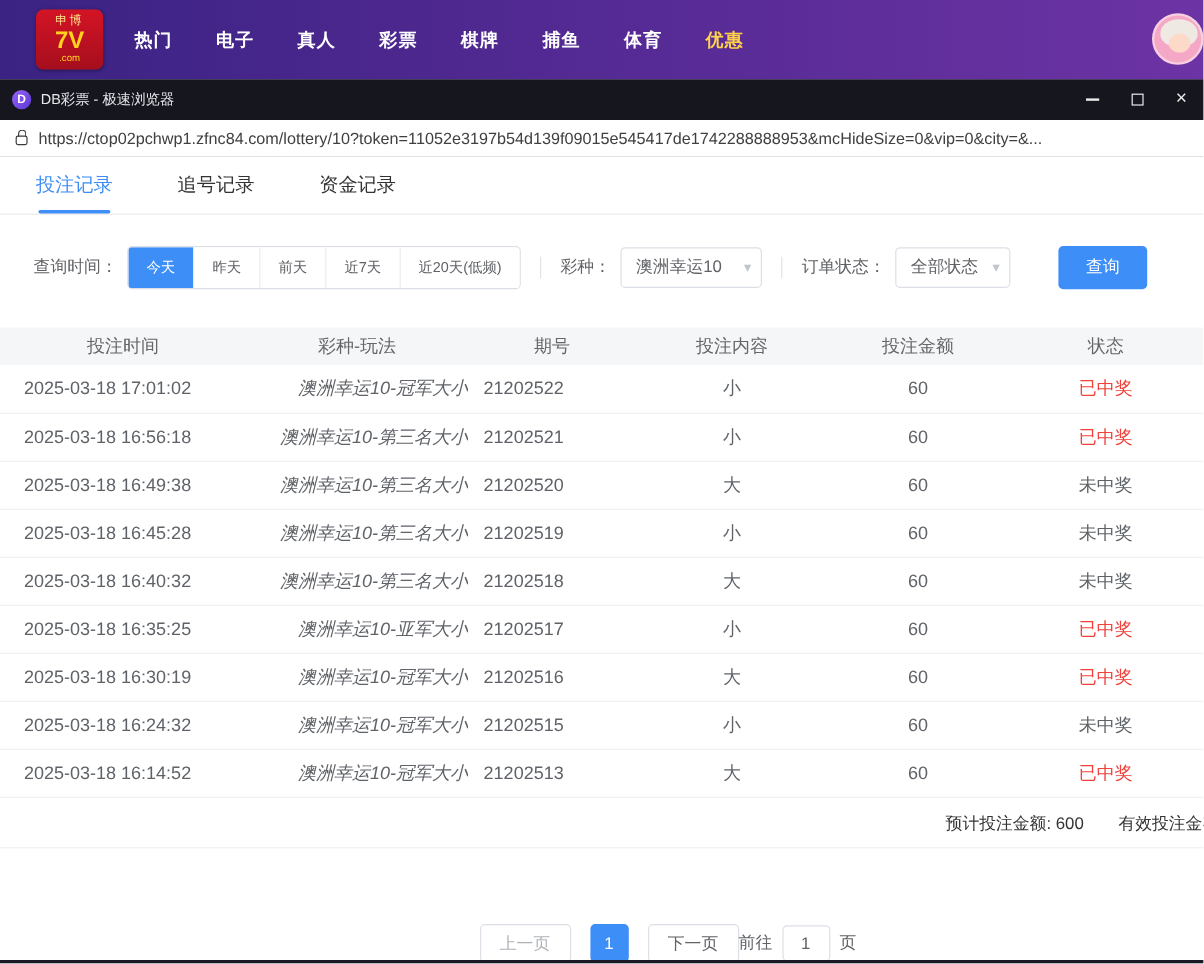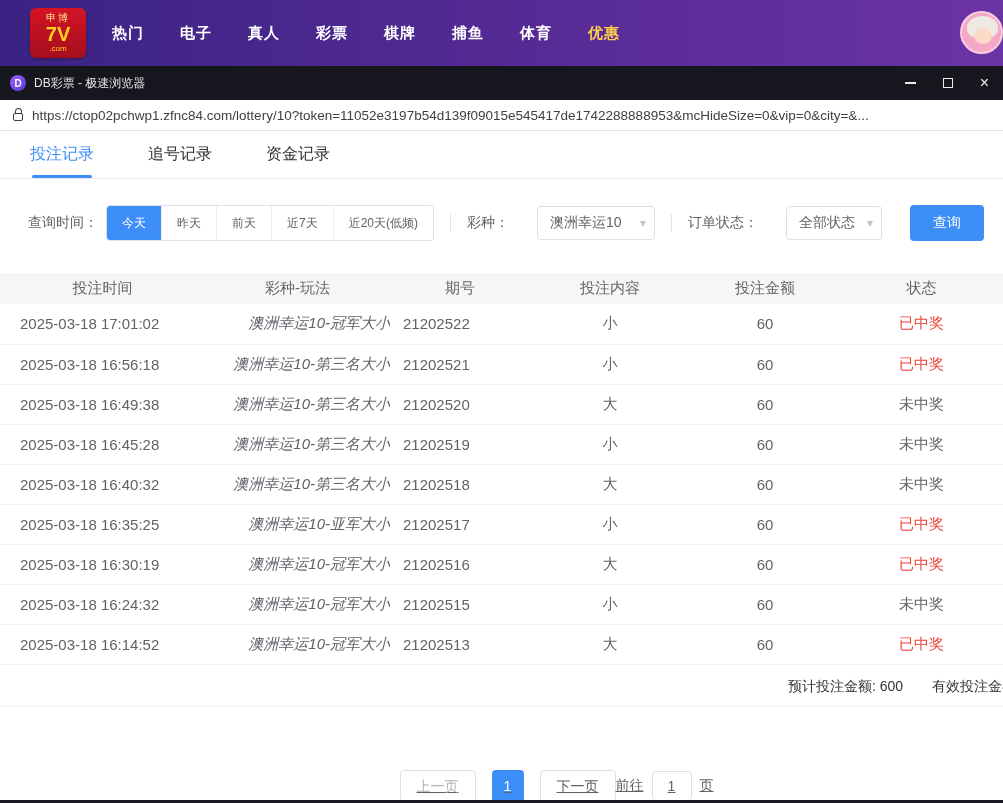--- a/index.html
+++ b/index.html
@@ -69,47 +69,47 @@
   .time-btn {
     padding:0 15px; height:34px; line-height:34px; background:#fff; color:#606266;
     border-left:1px solid #ececec; cursor:pointer; font-size:12px; white-space:nowrap;
   }
   .time-btn:first-child { border-left:none; }
   .time-btn.active { background:#3e8ef7; color:#fff; }
   .v-divider { width:1px; height:18px; background:#e3e3e3; margin:0 16px; }
   .select-box {
     display:flex; align-items:center; justify-content:space-between; border:1px solid #dcdfe6;
     border-radius:4px; height:34px; padding:0 8px 0 12px; min-width:118px; color:#606266;
-    cursor:pointer; background:#fff; white-space:nowrap;margin-left:20px;
+    cursor:pointer; background:#fff; white-space:nowrap;
   }
   .select-box.small { min-width:96px; }
   .chevron { color:#c0c4cc; font-size:12px; margin-left:12px; }
   .query-btn {
-    margin-left:28px; width:74px; height:36px; background:#3e8ef7; color:#fff; border:none;
+    margin-left:40px; width:74px; height:36px; background:#3e8ef7; color:#fff; border:none;
     border-radius:4px; font-size:14px; cursor:pointer; font-family:Liberation Mono, monospace;
   }
 
   
   .bet-table { width:1003px; border-collapse:collapse; table-layout:fixed; margin-top:32px; font-size:15px; }
   .bet-table th { background:#f5f6f7; height:31px; font-weight:400; color:#666; text-align:center; }
   .bet-table td { height:40px; border-bottom:1px solid #eef0f4; color:#5f6368; text-align:center; overflow:hidden; white-space:nowrap; }
   td.c-time  { text-align:left; padding-left:20px; }
   td.c-game  { text-align:right; padding-left:24px;font-style:italic; }
   td.c-issue { text-align:left; padding-left:13px; }
   td.c-status.won { color:#f0413a; }
 
   
   .summary { position:relative; height:42px; line-height:42px; border-bottom:1px solid #eef0f4; font-size:14px; color:#333; }
   .sum-item { position:absolute; white-space:nowrap; }
   .sum-item.s1 { left:652px; }
   .sum-item.s2 { left:788px; }
   .sum-item.s3 { left:932px; }
 
   
-  .pagination { position:absolute; left:0; top:770px; width:1003px; display:flex; align-items:center; justify-content:center; padding-left:110px; font-size:14px; color:#606266;text-decoration:underline; }
+  .pagination { position:absolute; left:0; top:770px; width:1003px; display:flex; align-items:center; justify-content:center; padding-left:110px; font-size:14px; color:#606266; }
   .page-btn { padding:0 16px; height:32px; line-height:30px; border:1px solid #dcdfe6; border-radius:4px; background:#fff; cursor:pointer; white-space:nowrap; }
   .page-btn.prev { color:#b0b3b8; }
   .page-btn.next { color:#606266; margin-left:16px; }
   .page-num { width:32px; height:32px; line-height:32px; text-align:center; background:#3e8ef7; color:#fff; border-radius:4px; margin-left:16px; cursor:pointer; }
   .page-num + .page-btn.next { margin-left:16px; }
   .goto-label { white-space:nowrap; }
   .goto-input { width:40px; height:30px; border:1px solid #dcdfe6; border-radius:4px; margin:0 8px; text-align:center; font-size:14px; color:#606266; font-family:inherit; }
   .goto-label.unit { margin-left:0; }
 
   .bottom-edge { position:absolute; bottom:0; left:0; width:1003px; height:3px; background:#191926; z-index:10; }

